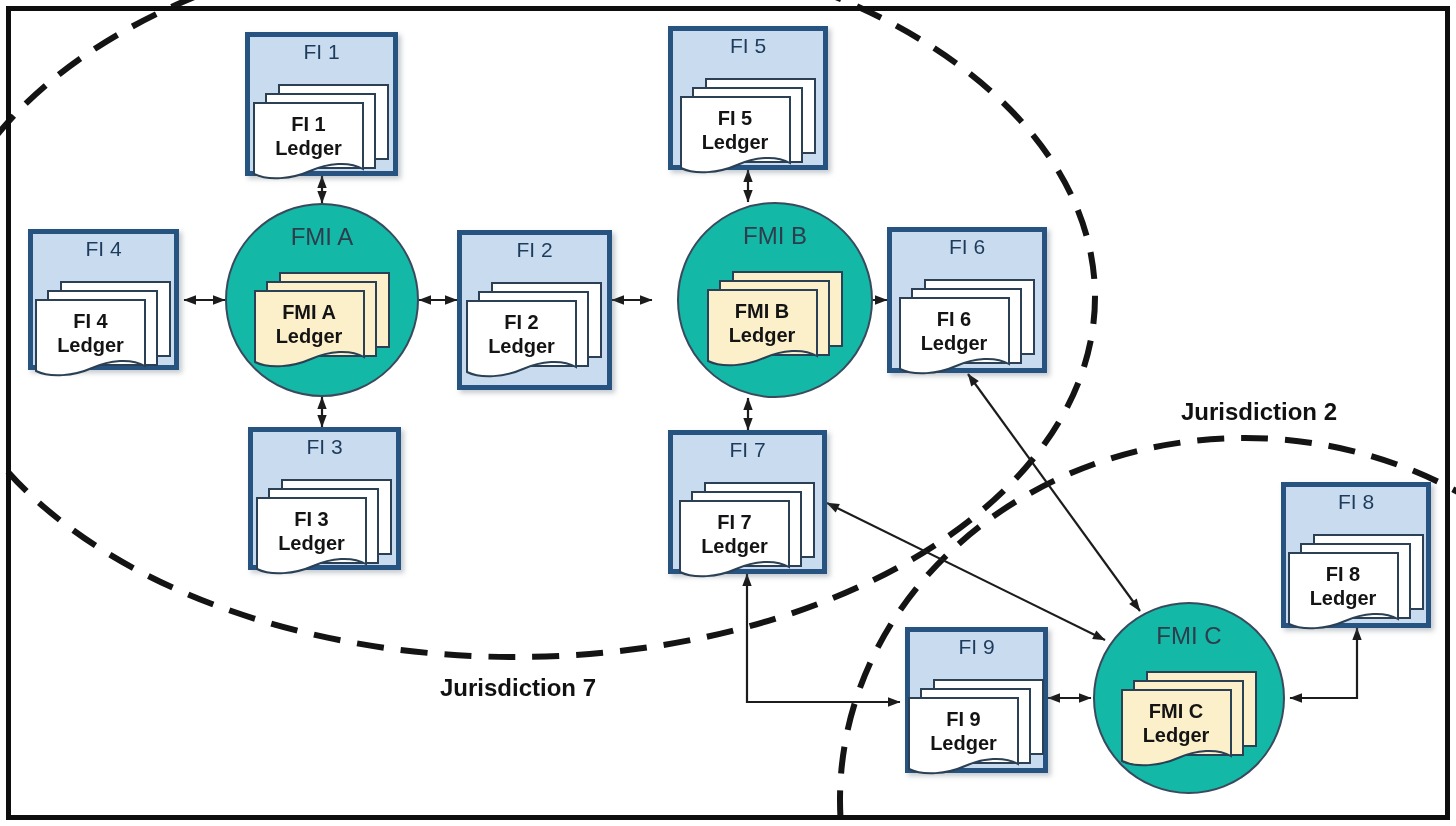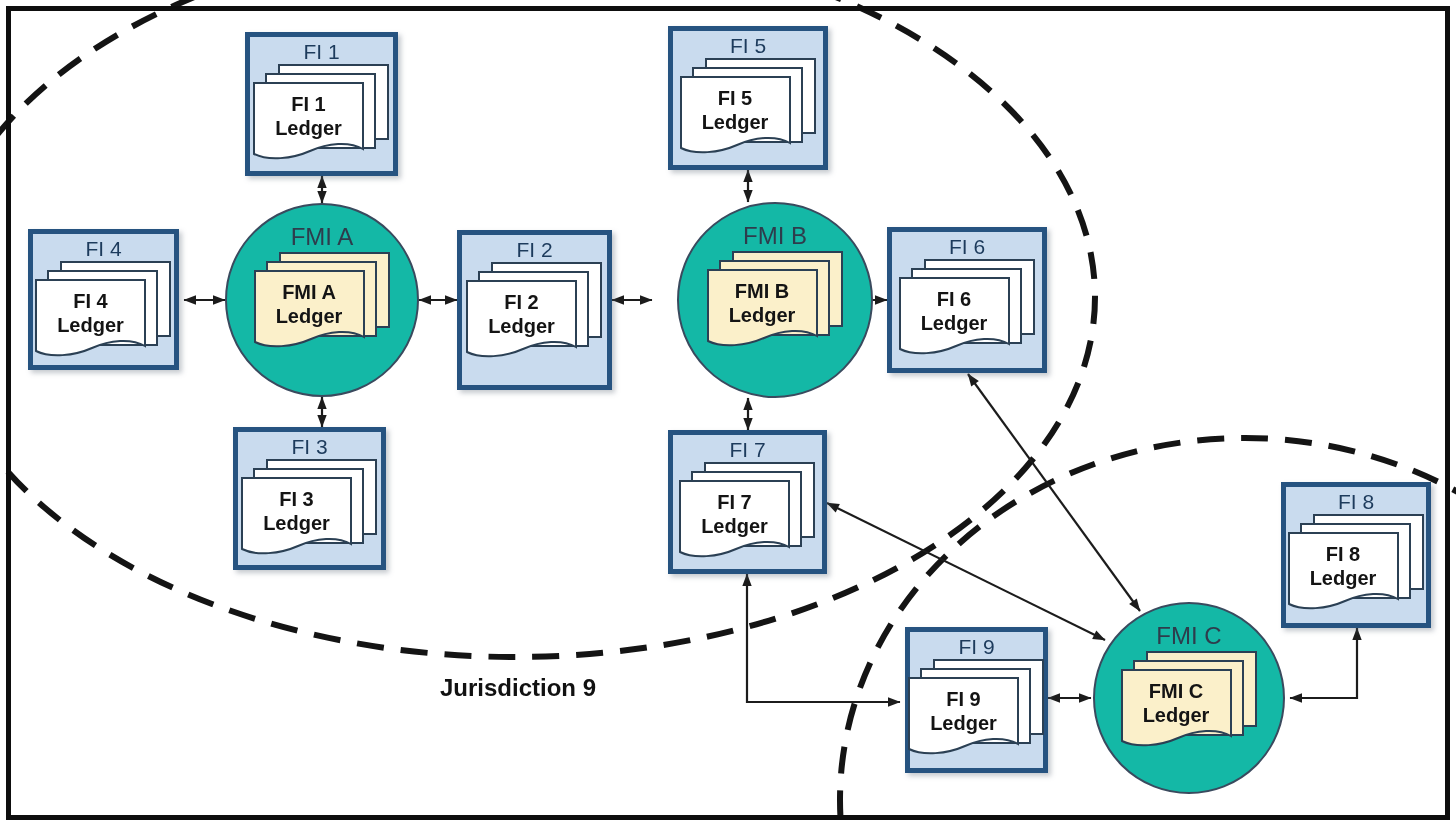--- a/index.html
+++ b/index.html
@@ -5,21 +5,21 @@
   html,body{margin:0;padding:0;background:#fff;}
   .canvas{
     position:relative;width:1456px;height:826px;background:#ffffff;
     font-family:"Liberation Sans", sans-serif;overflow:hidden;
   }
   .layer{position:absolute;left:0;top:0;z-index:1;}
   .conn{stroke:#1c1c1c;stroke-width:2.2;fill:none;}
   .dashed{stroke:#141414;stroke-width:6;fill:none;stroke-dasharray:27 17;}
   .frame{fill:none;stroke:#0e0e0e;stroke-width:5;}
 
-  .node{position:absolute;z-index:2;box-sizing:border-box;display:flex;flex-direction:column;align-items:center;}
+  .node{position:absolute;z-index:2;box-sizing:border-box;display:flex;flex-direction:column;align-items:center;gap:20px;}
   .fi-box{
     background:#c9dbee;border:5px solid #265380;
     box-shadow:3px 3px 5px rgba(90,100,115,0.35);
     padding-top:3px;
   }
   .fmi-circle{
     background:#14b8a6;border:2px solid #3a4a5e;border-radius:50%;
     padding-top:19px;
   }
   .node-title{text-align:center;white-space:nowrap;}
@@ -130,21 +130,21 @@
       <svg class="pages" width="137" height="98" viewBox="0 0 137 98">
         <rect class="pg" x="26" y="1" width="109" height="74"></rect>
         <rect class="pg" x="13" y="10" width="109" height="74"></rect>
         <path class="pg" d="M1,19 L110,19 L110,85 C96,77 75,79 57,87 C39,95 15,97 1,90 Z"></path>
       </svg>
       <div class="doc-label">FI 2
 Ledger</div>
     </div>
   </div>
 
-  <div class="node fi-box" style="left:233px;top:427px;width:153px;height:143px">
+  <div class="node fi-box" style="left:248px;top:427px;width:153px;height:143px">
     <div class="node-title fi-title">FI 3</div>
     <div class="doc-stack">
       <svg class="pages" width="137" height="98" viewBox="0 0 137 98">
         <rect class="pg" x="26" y="1" width="109" height="74"></rect>
         <rect class="pg" x="13" y="10" width="109" height="74"></rect>
         <path class="pg" d="M1,19 L110,19 L110,85 C96,77 75,79 57,87 C39,95 15,97 1,90 Z"></path>
       </svg>
       <div class="doc-label">FI 3
 Ledger</div>
     </div>
@@ -221,15 +221,16 @@
       <svg class="pages" width="137" height="98" viewBox="0 0 137 98">
         <rect class="pg" x="26" y="1" width="109" height="74"></rect>
         <rect class="pg" x="13" y="10" width="109" height="74"></rect>
         <path class="pg" d="M1,19 L110,19 L110,85 C96,77 75,79 57,87 C39,95 15,97 1,90 Z"></path>
       </svg>
       <div class="doc-label">FI 9
 Ledger</div>
     </div>
   </div>
 
-  <div class="jur-label" style="left:388px;top:674px">Jurisdiction 9</div>
+  <div class="jur-label" style="left:388px;top:674px">Jurisdiction 7</div>
+  <div class="jur-label" style="left:1129px;top:398px">Jurisdiction 2</div>
 
 </div>
 
 </body></html>

